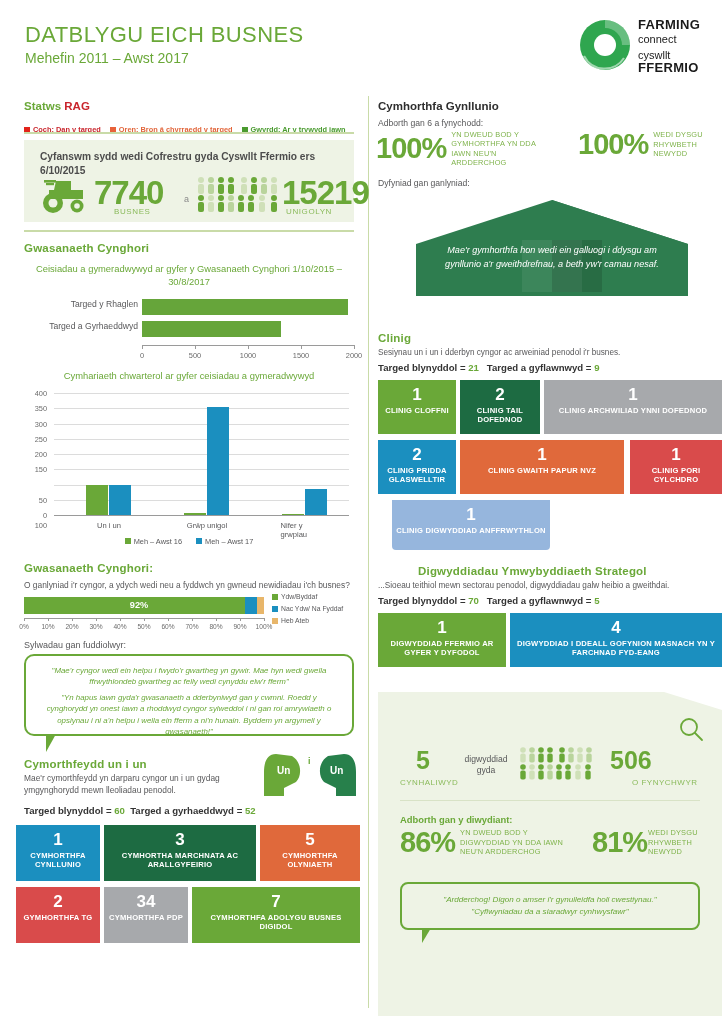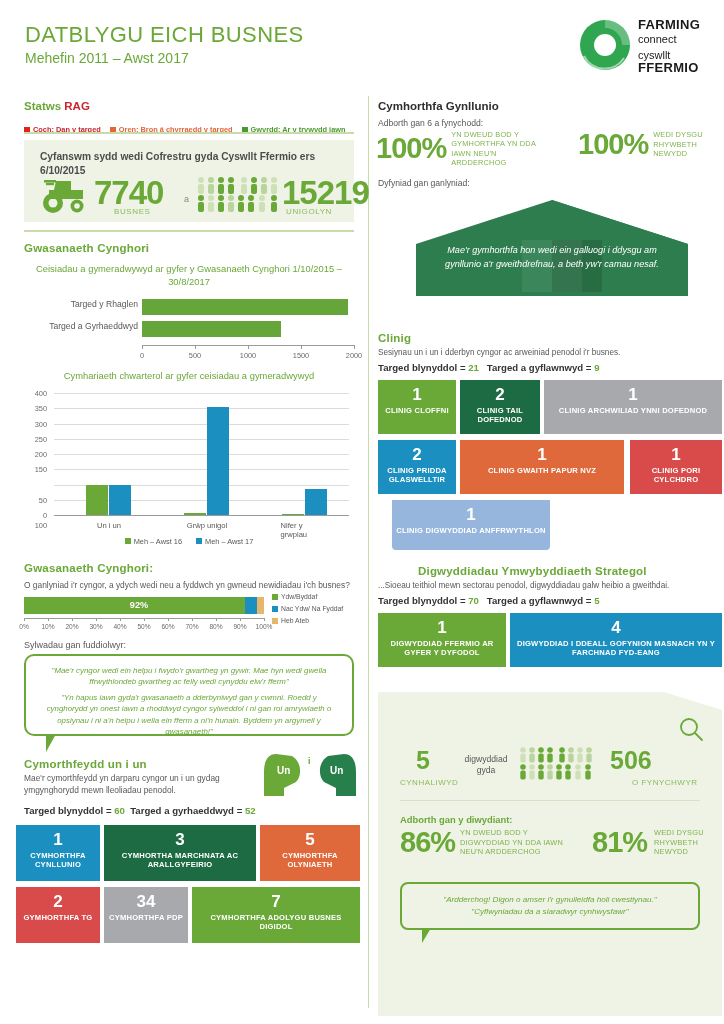--- a/index.html
+++ b/index.html
@@ -654,21 +654,21 @@
       </svg>
       <div class="ev-num" style="left:232px;top:56px;">506</div>
       <div class="ev-lab" style="left:232px;top:86px;margin-left:22px;">O FYNYCHWYR</div>
 
       <div class="rp-hr"></div>
       <div class="rp-h">Adborth gan y diwydiant:</div>
       <div class="rp-pct" style="left:22px;display:flex;align-items:center;gap:5px;">
         <span class="pct">86%</span>
         <span class="pct-lab" style="width:116px;">YN DWEUD BOD Y DIGWYDDIAD YN DDA IAWN NEU'N ARDDERCHOG</span>
       </div>
-      <div class="rp-pct" style="left:214px;display:flex;align-items:center;gap:7px;">
+      <div class="rp-pct" style="left:214px;display:flex;align-items:center;gap:1px;">
         <span class="pct">81%</span>
         <span class="pct-lab" style="width:60px;">WEDI DYSGU RHYWBETH NEWYDD</span>
       </div>
 
       <div class="rbubble">
         <p>"Ardderchog! Digon o amser i'r gynulleidfa holi cwestiynau."</p>
         <p>"Cyflwyniadau da a siaradwyr cynhwysfawr"</p>
       </div>
       <div class="rtail"></div>
     </div>

